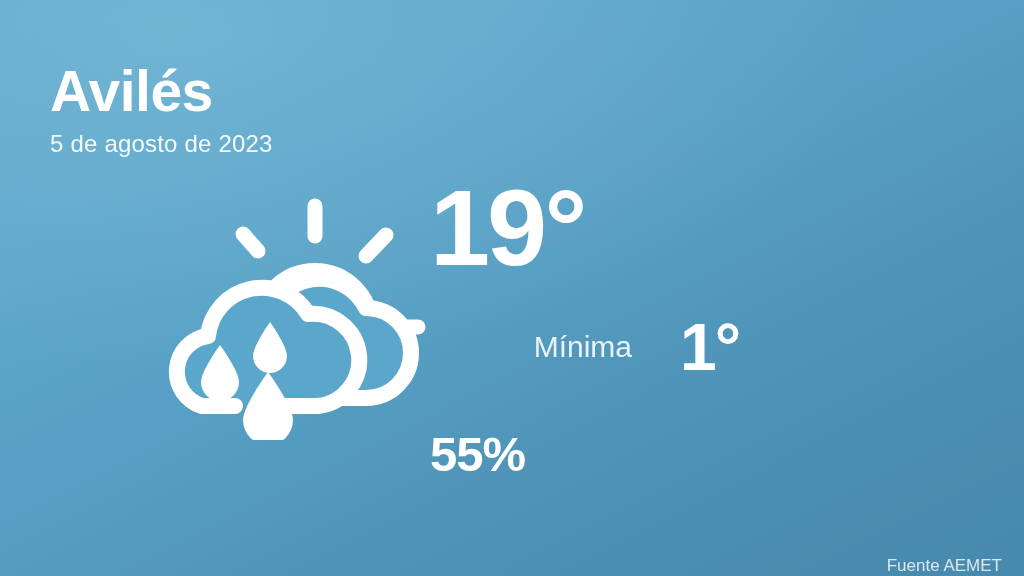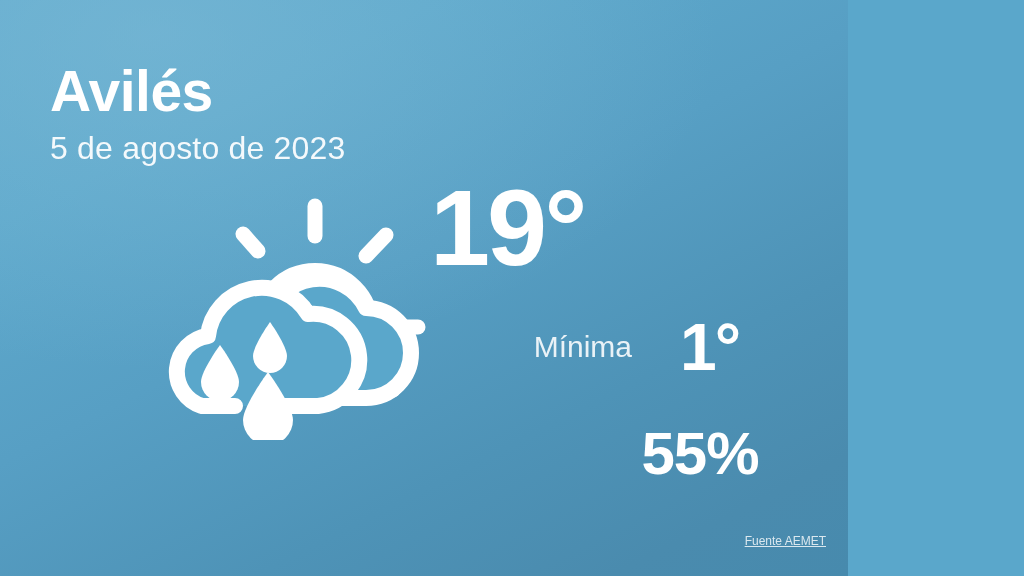--- a/index.html
+++ b/index.html
@@ -12,21 +12,21 @@
   }
 
   body {
     font-family:"Liberation Sans", sans-serif;
     background:#5aa7cb;
     -webkit-font-smoothing:antialiased;
   }
 
   #card {
     position:relative;
-    width:848px;
+    width:1024px;
     height:576px;
     overflow:hidden;
     background:
       radial-gradient(115% 100% at 18% 6%, rgba(126,186,214,0.55) 0%, rgba(126,186,214,0.0) 58%),
       linear-gradient(153deg,
         #63adcf 0%,
         #5ea9cc 22%,
         #579fc4 46%,
         #4e93b7 70%,
         #4a8bae 88%,
@@ -44,21 +44,21 @@
     font-size:57px;
     font-weight:bold;
     color:#ffffff;
     letter-spacing:-0.5px;
     line-height:1.05;
     white-space:nowrap;
   }
 
   #date-line {
     margin-top:8px;
-    font-size:32px;
+    font-size:24px;
     font-weight:normal;
     color:rgba(255,255,255,0.93);
     letter-spacing:0.2px;
     white-space:nowrap;
   }
 
   
   #icon-wrap {
     position:absolute;
     left:150px;
@@ -106,31 +106,30 @@
   #row-max .metric-value { font-size:108px; line-height:1; letter-spacing:-3px; }
 
   
   #row-min { height:118px;align-items:center; }
   #row-min .metric-label { font-size:30px; }
   #row-min .metric-value { font-size:66px; line-height:1; letter-spacing:-2px; }
 
   
   #row-precip { height:96px; }
   #row-precip .metric-label { font-size:26px; }
-  #row-precip .metric-value { font-size:60px; line-height:1; letter-spacing:-1px;text-align:center; }
+  #row-precip .metric-value { font-size:49px; line-height:1; letter-spacing:-1px; }
 
   
   #source {
     position:absolute;
     right:22px;
-    bottom:28px;
-    font-size:12px;
+    bottom:0;
+    font-size:17px;
     color:rgba(255,255,255,0.80);
     white-space:nowrap;
-    text-decoration:underline;
   }
 </style>
 </head>
 <body>
 
 <div id="card">
 
   <div id="header">
     <div id="city-title">Avilés</div>
     <div id="date-line">5 de agosto de 2023</div>

